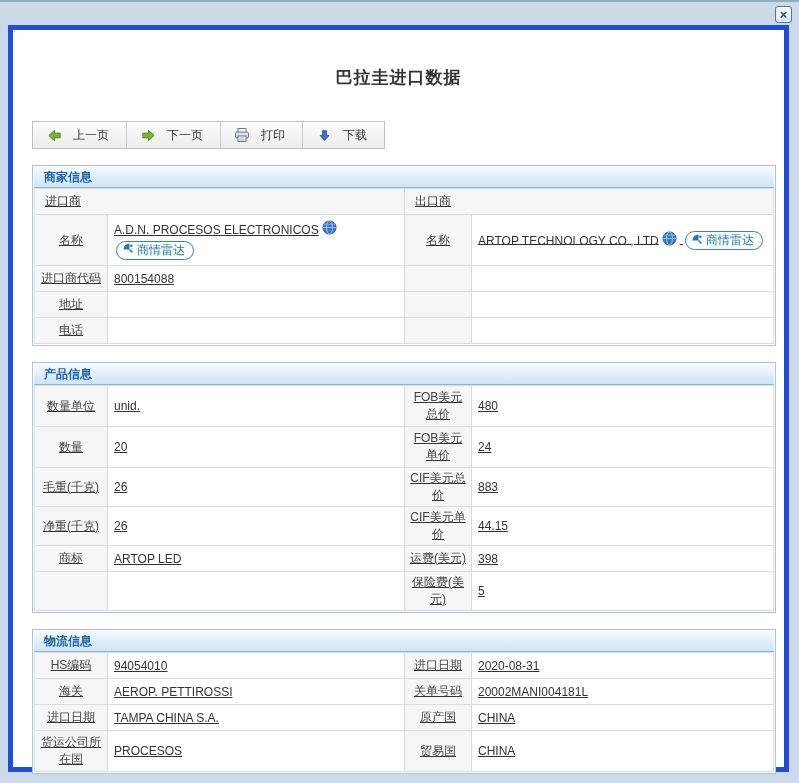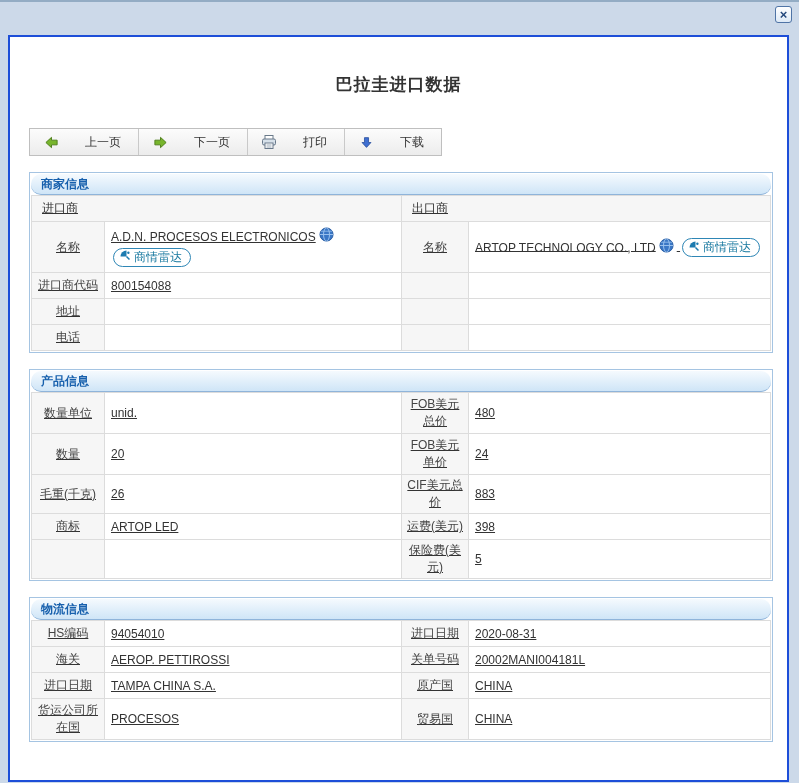--- a/index.html
+++ b/index.html
@@ -11,51 +11,50 @@
   }
   .frame-topline{position:absolute;top:0;left:0;right:0;height:2px;background:#93acc4;}
   .close-btn{
     position:absolute;top:6px;right:7px;width:17px;height:17px;
     border:1px solid #4f74a6;border-radius:3px;
     background:linear-gradient(#ffffff,#dde9f6);
     color:#24487c;font-size:13px;font-weight:bold;line-height:16px;text-align:center;
     cursor:pointer;box-sizing:border-box;
   }
   .panel{
-    position:absolute;left:8px;top:35px;width:781px;height:747px;
-    background:#ffffff;border:2px solid #1d4ed8;box-sizing:border-box;
+    position:absolute;left:8px;top:25px;width:781px;height:747px;
+    background:#ffffff;border:5px solid #1d4ed8;box-sizing:border-box;
   }
   .page-title{
     padding-top:36px;margin:0;text-align:center;
     font-size:17px;font-weight:bold;color:#333333;letter-spacing:1px;
   }
   
   .toolbar{
     display:inline-flex;margin:32px 0 0 19px;
     border:1px solid #bfbfbf;background:linear-gradient(#fdfdfd,#eaeaea);
   }
   .tb-btn{
-    display:flex;align-items:center;gap:26px;height:26px;padding:0 17px 0 13px;
+    display:flex;align-items:center;gap:11px;height:26px;padding:0 17px 0 13px;
     font-size:12px;color:#333;border-right:1px solid #c9c9c9;cursor:pointer;
     background:linear-gradient(#fcfcfc,#ececec);
   }
   .tb-btn:last-child{border-right:none;}
   .tb-btn .ico{display:inline-flex;width:16px;height:16px;align-items:center;justify-content:center;}
   
   .section{
     width:744px;margin:16px 0 6px 19px;
     border:1px solid #a5c4e2;background:#ffffff;padding:1px;box-sizing:border-box;
   }
   .section + .section{}
   .sec-header{
     height:20px;line-height:20px;padding-left:10px;
     font-size:12px;font-weight:bold;color:#1760ad;
     background:linear-gradient(#f5fafe,#cfe5f7);
     border-bottom:1px solid #8fb4da;
-    border-radius:10px;
   }
   table.grid{width:100%;border-collapse:collapse;table-layout:fixed;font-size:12px;color:#333;text-decoration:underline;}
   table.grid td{border:1px solid #dcdcdc;vertical-align:middle;overflow:hidden;}
   td.lbl{background:#f6f6f6;text-align:center;color:#444;padding:2px 3px;}
   td.val{padding:2px 6px;background:#fff;text-align:left;}
   td.subhead{background:#f6f6f6;padding:2px 3px 2px 10px;color:#333;}
   tr.h21 td{height:21px;}
   tr.h36 td{height:36px;}
   tr.h46 td{height:46px;}
   
@@ -216,20 +215,26 @@
         <td class="lbl">FOB美元单价</td>
         <td class="val">24</td>
       </tr>
       <tr class="h21">
         <td class="lbl">毛重(千克)</td>
         <td class="val">26</td>
         <td class="lbl">CIF美元总价</td>
         <td class="val">883</td>
       </tr>
       <tr class="h21">
+        <td class="lbl">净重(千克)</td>
+        <td class="val">26</td>
+        <td class="lbl">CIF美元单价</td>
+        <td class="val">44.15</td>
+      </tr>
+      <tr class="h21">
         <td class="lbl">商标</td>
         <td class="val">ARTOP LED</td>
         <td class="lbl">运费(美元)</td>
         <td class="val">398</td>
       </tr>
       <tr class="h21">
         <td class="lbl"></td>
         <td class="val"></td>
         <td class="lbl">保险费(美元)</td>
         <td class="val">5</td>

